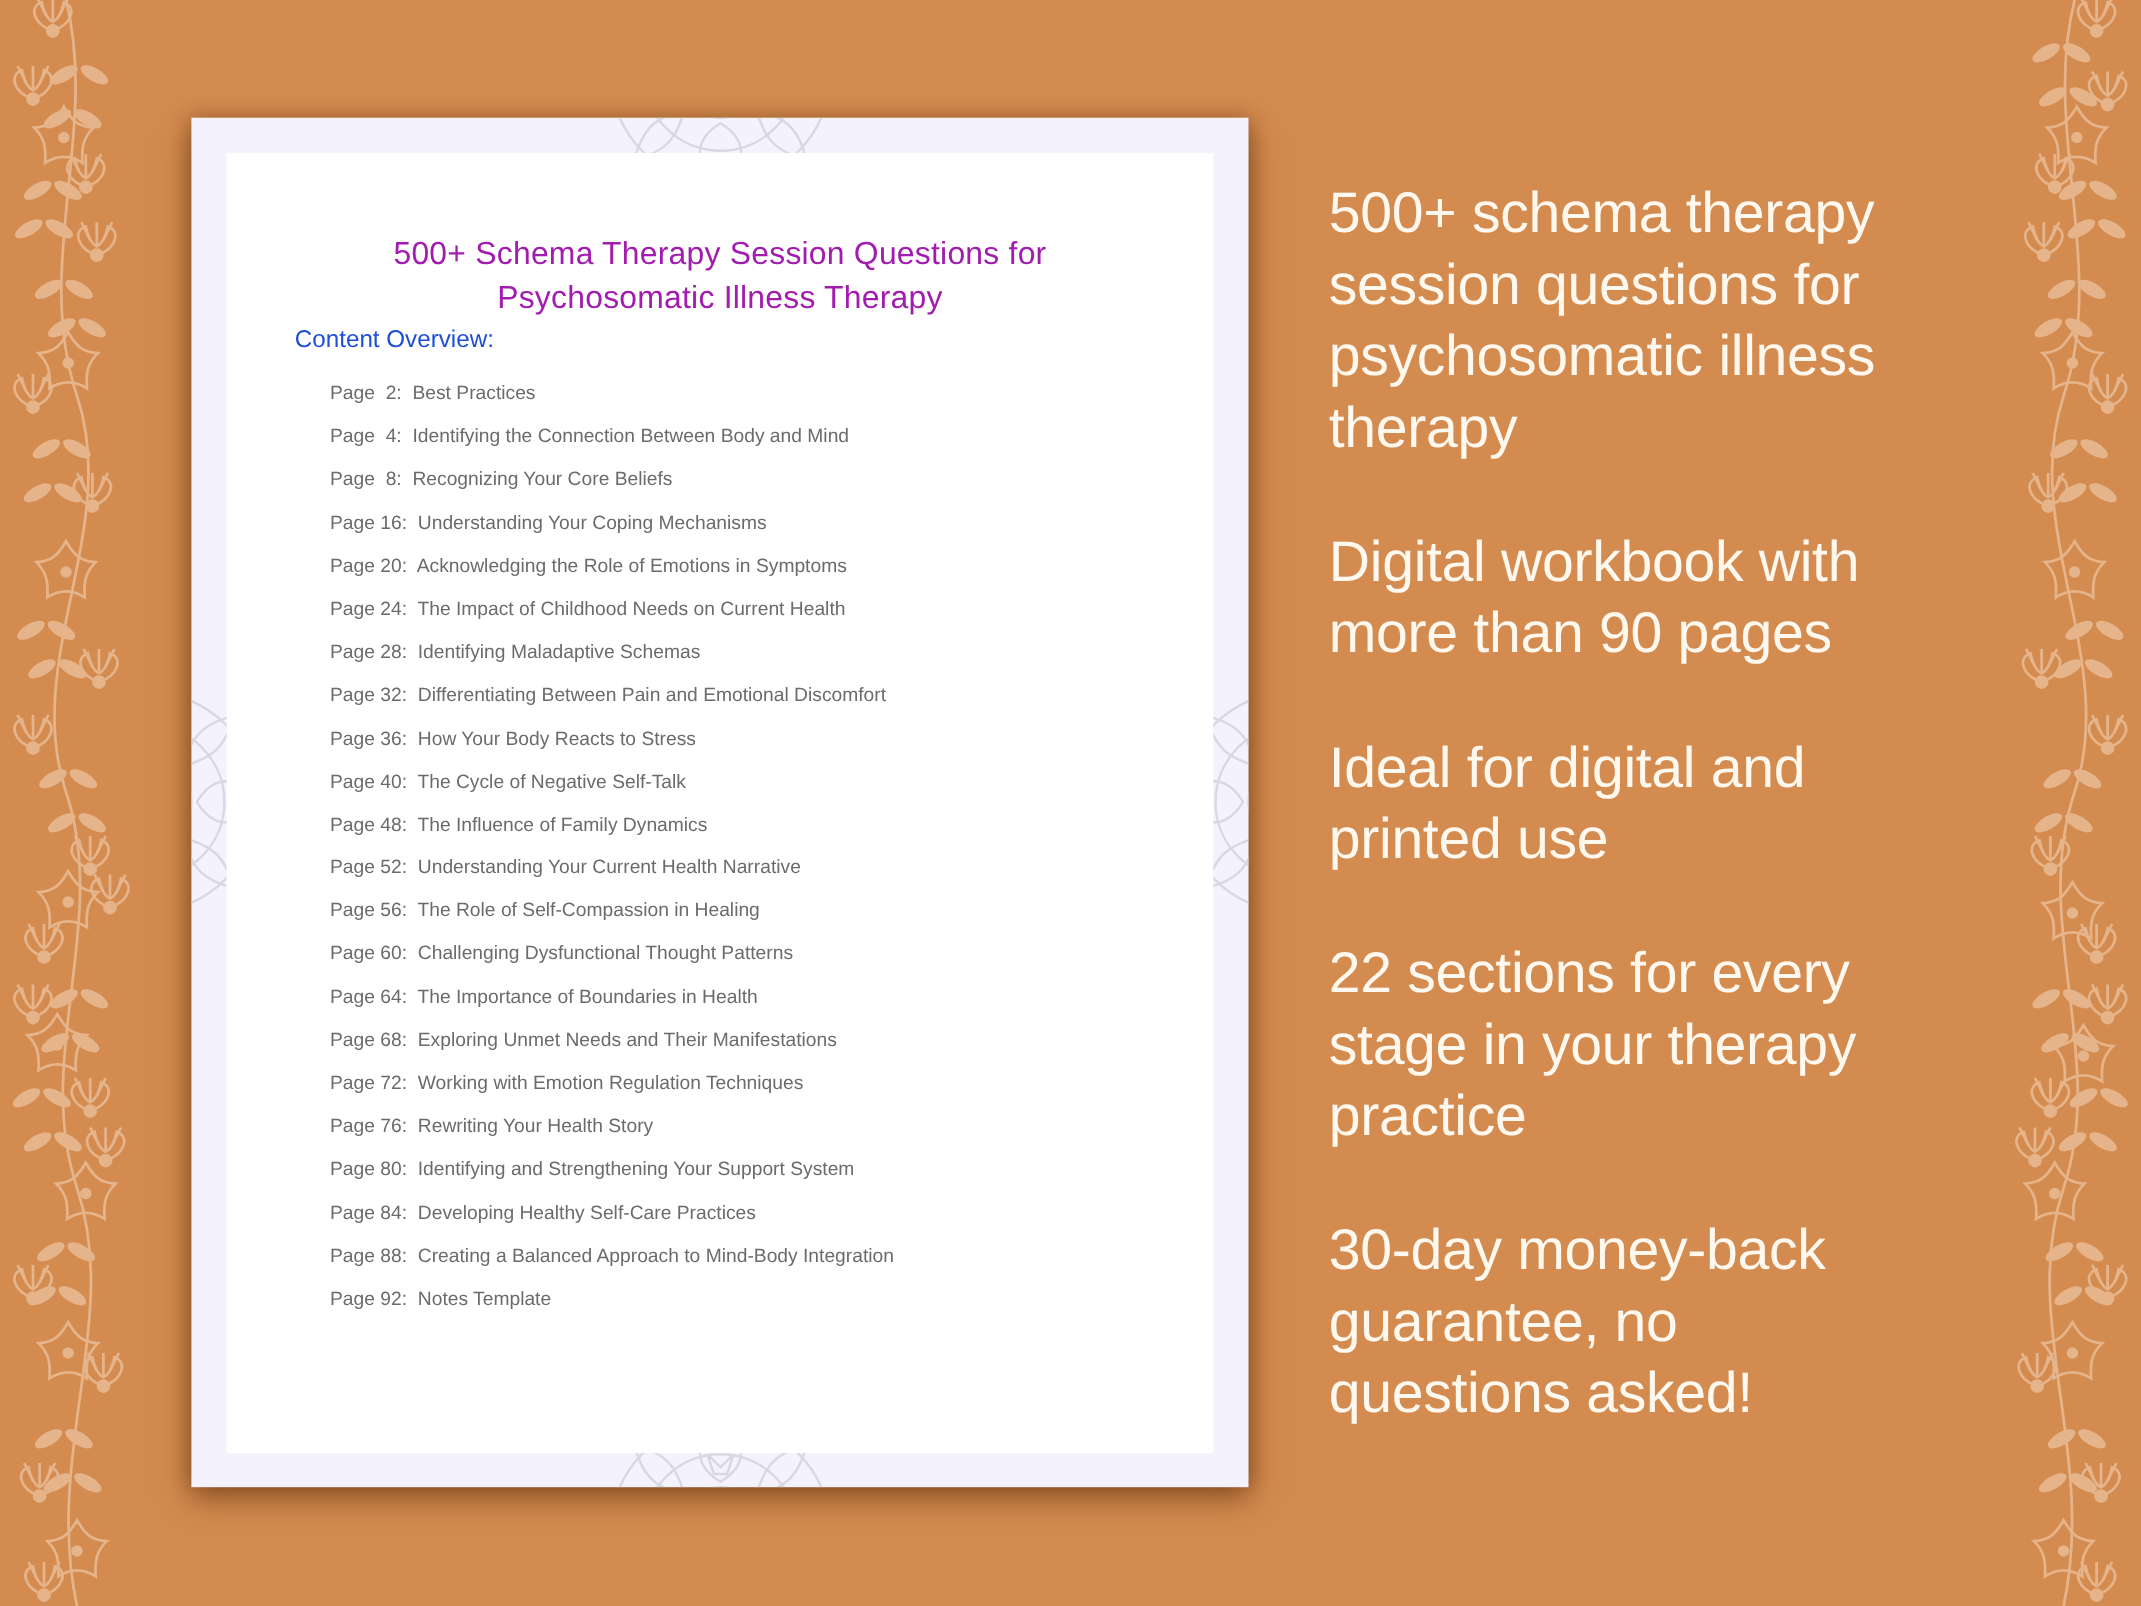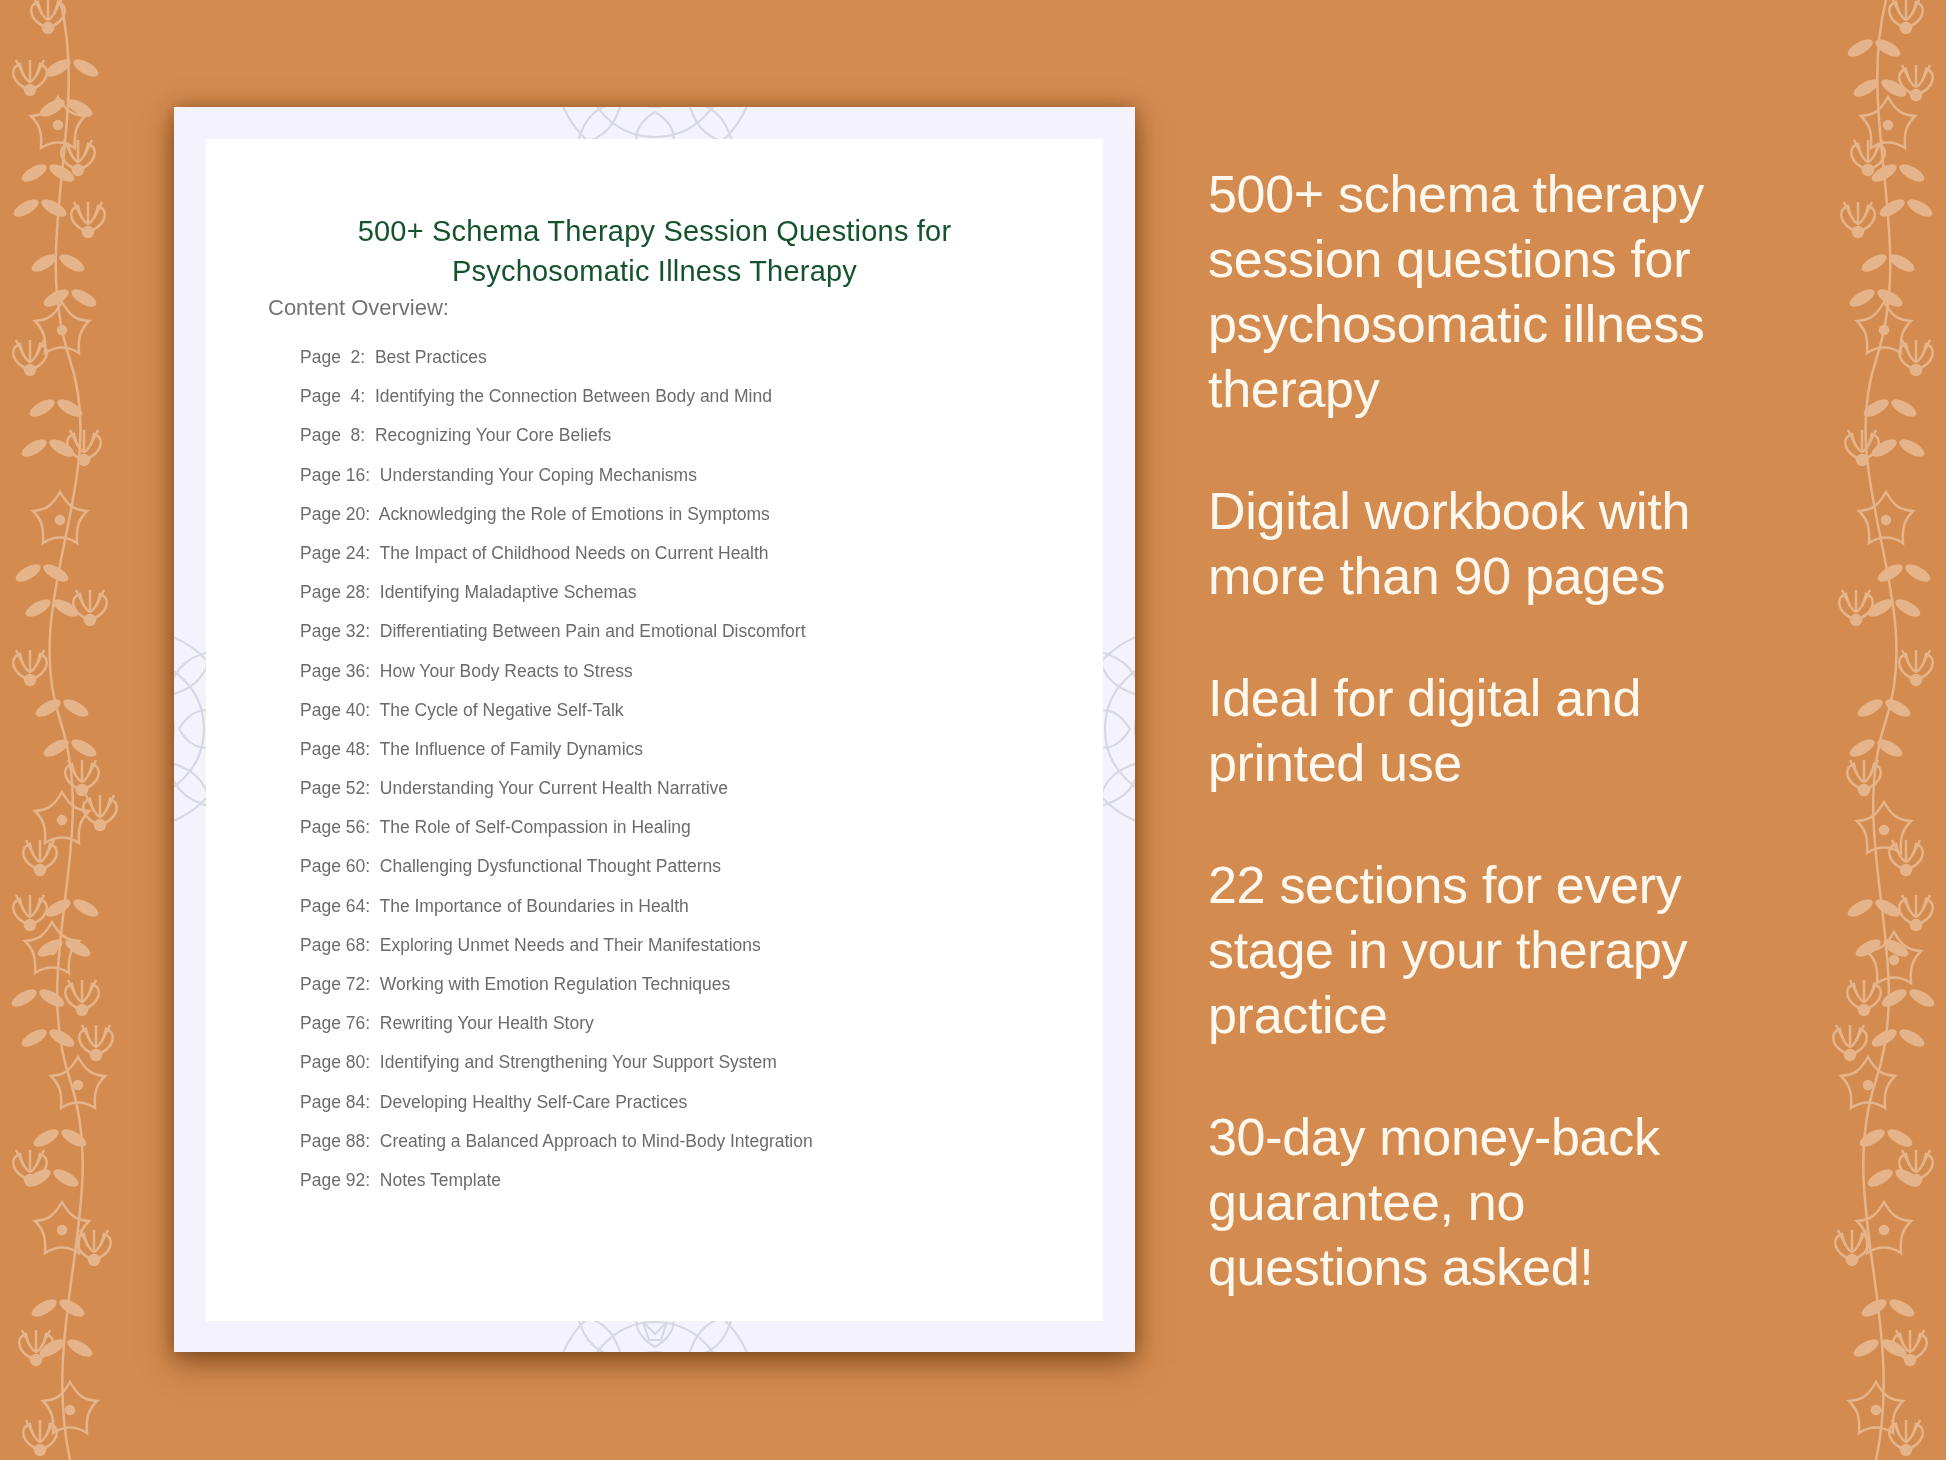--- a/index.html
+++ b/index.html
@@ -6,22 +6,22 @@
   body{width:1946px;height:1460px;overflow:hidden;position:relative;
        background:#d48b4f;font-family:"Liberation Sans","DejaVu Sans",sans-serif;}
   .vine{position:absolute;top:0;width:130px;height:1460px;}
   .vine.left{left:0;}
   .vine.right{right:0;}
   .page{position:absolute;left:174px;top:107px;width:961px;height:1245px;
         background:#f4f3fd;box-shadow:0 12px 28px rgba(90,45,10,.55), 0 0 16px rgba(90,45,10,.4);overflow:hidden;}
   .mandala{position:absolute;}
   .sheet{position:absolute;left:32px;top:32px;width:897px;height:1182px;background:#ffffff;}
   .doc-title{position:absolute;left:0;top:72px;width:897px;text-align:center;
-             color:#14532d;font-size:29px;line-height:40px;letter-spacing:.2px;}
-  .overview-label{position:absolute;left:62px;top:156px;color:#737373;font-size:22px;}
+             color:#a21caf;font-size:29px;line-height:40px;letter-spacing:.2px;}
+  .overview-label{position:absolute;left:62px;top:156px;color:#1d4ed8;font-size:22px;}
   .toc{position:absolute;left:94px;top:208px;list-style:none;margin:0;padding:0;}
   .toc li{height:39.2px;color:#6b6b6b;font-size:17.5px;white-space:pre;}
   .features{position:absolute;left:1208px;top:162px;width:640px;color:#fff8ef;}
   .feature{font-size:52px;line-height:65px;margin:0 0 57px 0;font-weight:normal;letter-spacing:-.3px;}
 </style>
 </head>
 <body>
 
 <svg class="vine left" viewBox="0 0 130 1460" preserveAspectRatio="none">
   <defs>

